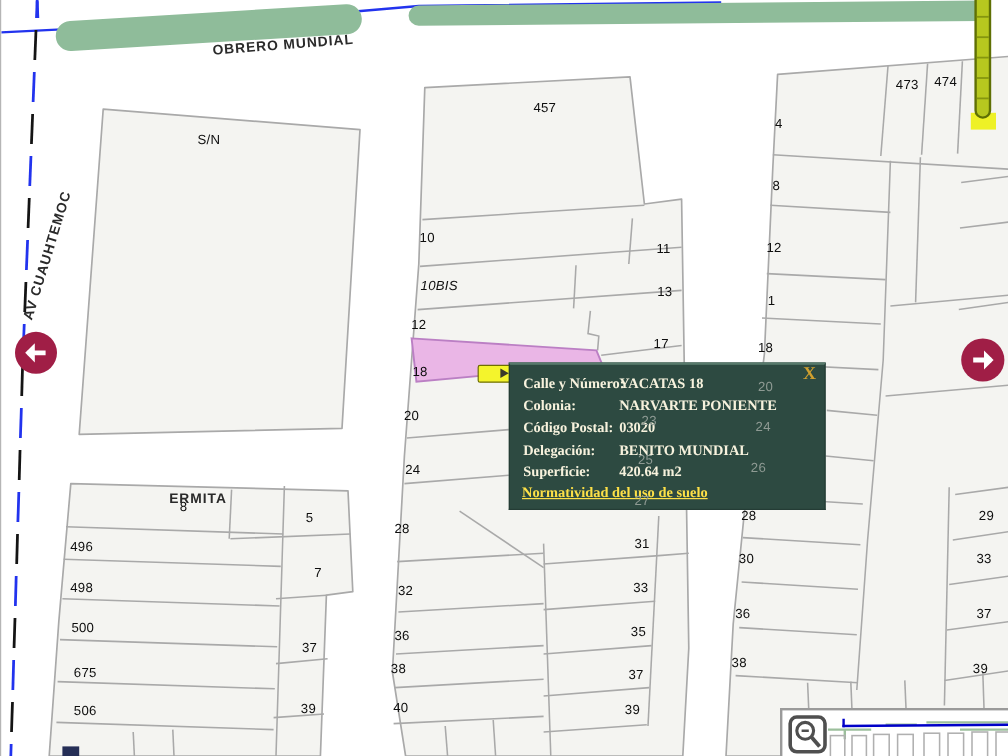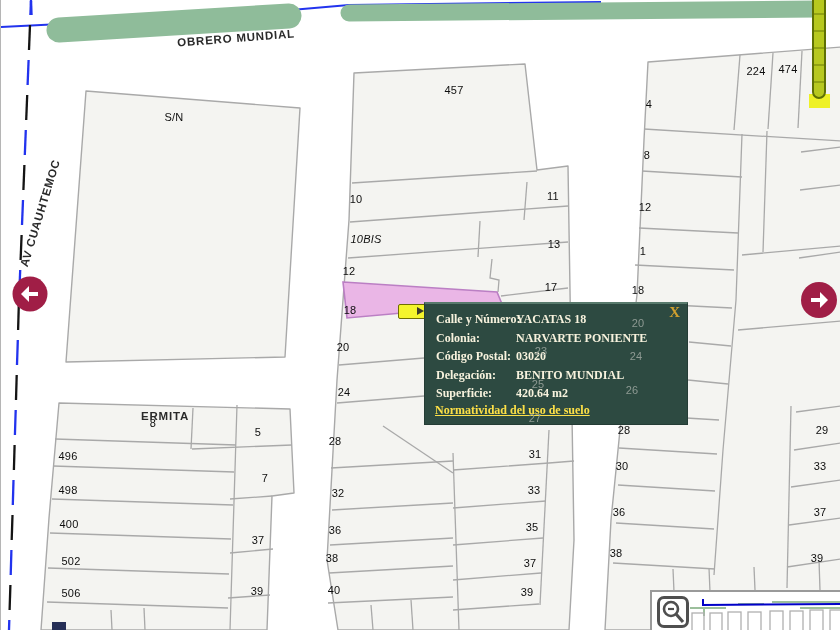--- a/index.html
+++ b/index.html
@@ -205,51 +205,51 @@
       <div class="plabel" style="left: 365px; top: 239px; font-style: italic;">10BIS</div>
       <div class="plabel" style="left: 348px; top: 271px;">12</div>
       <div class="plabel" style="left: 349px; top: 310px;">18</div>
       <div class="plabel" style="left: 342px; top: 347px;">20</div>
       <div class="plabel" style="left: 343px; top: 392px;">24</div>
       <div class="plabel" style="left: 334px; top: 441px;">28</div>
       <div class="plabel" style="left: 337px; top: 493px;">32</div>
       <div class="plabel" style="left: 334px; top: 530px;">36</div>
       <div class="plabel" style="left: 331px; top: 558px;">38</div>
       <div class="plabel" style="left: 333px; top: 590px; text-align: right;">40</div>
-      <div class="plabel" style="left: 552px; top: 196px;">11</div>
+      <div class="plabel" style="left: 552px; top: 208px;">11</div>
       <div class="plabel" style="left: 553px; top: 244px;">13</div>
       <div class="plabel" style="left: 550px; top: 287px;">17</div>
       <div class="plabel" style="left: 534px; top: 454px;">31</div>
       <div class="plabel" style="left: 533px; top: 490px;">33</div>
       <div class="plabel" style="left: 531px; top: 527px;">35</div>
       <div class="plabel" style="left: 529px; top: 563px;">37</div>
       <div class="plabel" style="left: 526px; top: 592px;">39</div>
       <div class="plabel" style="left: 648px; top: 104px;">4</div>
       <div class="plabel" style="left: 646px; top: 155px;">8</div>
       <div class="plabel" style="left: 644px; top: 207px;">12</div>
       <div class="plabel" style="left: 642px; top: 251px;">1</div>
       <div class="plabel" style="left: 637px; top: 290px;">18</div>
       <div class="plabel" style="left: 623px; top: 430px;">28</div>
       <div class="plabel" style="left: 621px; top: 466px;">30</div>
       <div class="plabel" style="left: 618px; top: 512px;">36</div>
       <div class="plabel" style="left: 615px; top: 553px;">38</div>
-      <div class="plabel" style="left: 755px; top: 71px;">224</div>
+      <div class="plabel" style="left: 755px; top: 71px;">473</div>
       <div class="plabel" style="left: 787px; top: 69px;">474</div>
       <div class="plabel" style="left: 821px; top: 430px;">29</div>
       <div class="plabel" style="left: 819px; top: 466px;">33</div>
       <div class="plabel" style="left: 819px; top: 512px;">37</div>
       <div class="plabel" style="left: 816px; top: 558px;">39</div>
       <div class="plabel" style="left: 152px; top: 423px;">8</div>
       <div class="plabel" style="left: 257px; top: 432px;">5</div>
       <div class="plabel" style="left: 67px; top: 456px;">496</div>
       <div class="plabel" style="left: 264px; top: 478px;">7</div>
       <div class="plabel" style="left: 67px; top: 490px;">498</div>
-      <div class="plabel" style="left: 68px; top: 524px;">400</div>
+      <div class="plabel" style="left: 68px; top: 524px;">500</div>
       <div class="plabel" style="left: 257px; top: 540px;">37</div>
-      <div class="plabel" style="left: 70px; top: 561px;">502</div>
+      <div class="plabel" style="left: 70px; top: 561px;">675</div>
       <div class="plabel" style="left: 70px; top: 593px;">506</div>
       <div class="plabel" style="left: 256px; top: 591px;">39</div>
     </div>
   <div id="streets">
       <div class="street-label" style="left: 235px; top: 38px; transform: translate(-50%, -50%) rotate(-4.5deg);">OBRERO MUNDIAL</div>
       <div class="street-label" style="left: 39px; top: 213px; transform: translate(-50%, -50%) rotate(-73deg);">AV CUAUHTEMOC</div>
       <div class="street-label" style="left: 164px; top: 395px; transform: translate(-50%, -50%) rotate(0deg); margin-top: 21px;">ERMITA</div>
     </div>
 
   <div class="dark-frag"></div>

